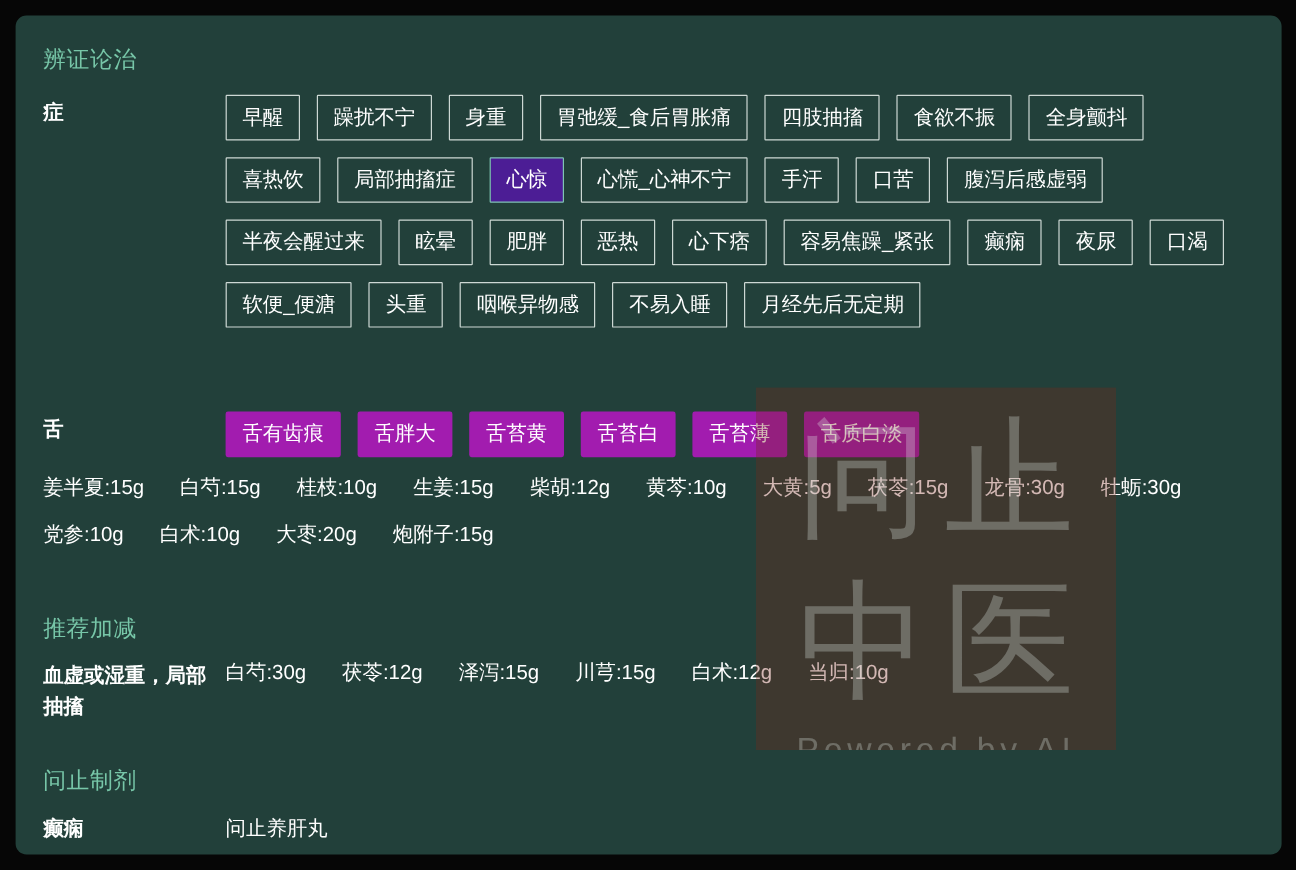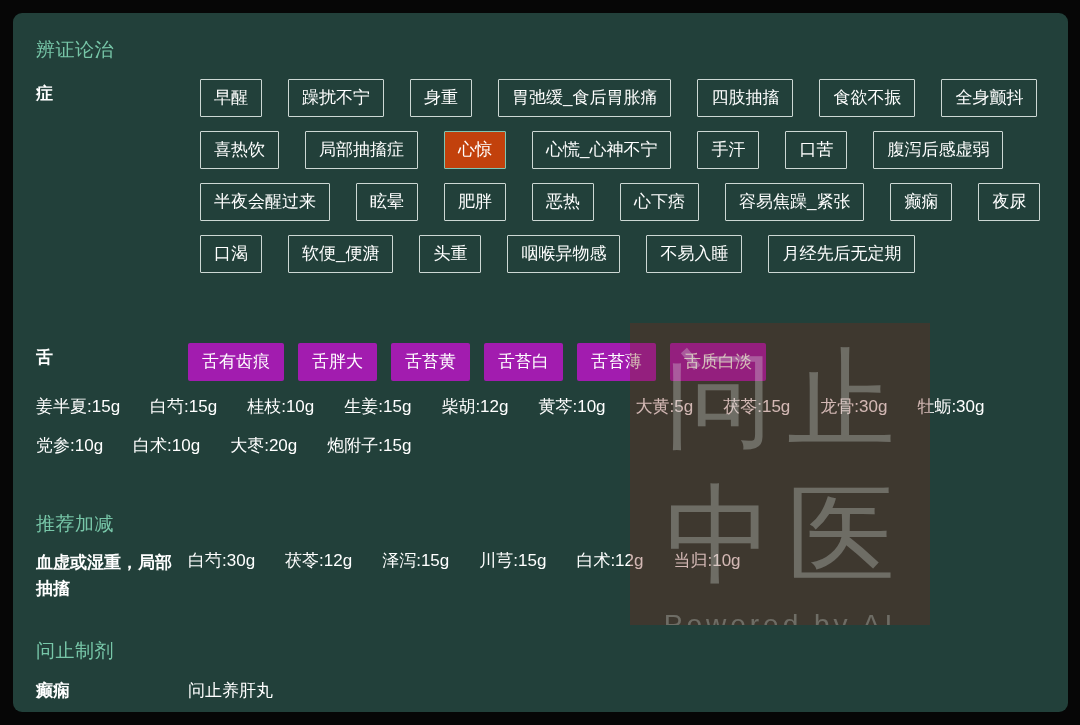--- a/index.html
+++ b/index.html
@@ -70,28 +70,28 @@
     align-content: flex-start;
   }
 
   
   .tag {
     border: 1px solid #cdd8d4;
     color: #ffffff;
     font-size: 17px;
     line-height: 1;
     padding: 9px 13px 10px 13px;
-    margin: 0 14px 14px 12px;
+    margin: 0 14px 14px 0;
     white-space: nowrap;
     background: transparent;
     box-sizing: border-box;
     border-radius: 1px;
   }
   .tag.selected {
-    background: #c2410c;
+    background: #4c1d95;
     border-color: #7ec4b2;
     color: #ffffff;
   }
 
   
   .tag-soft {
     background: #a21caf;
     color: #ffffff;
     font-size: 17px;
     line-height: 1;

